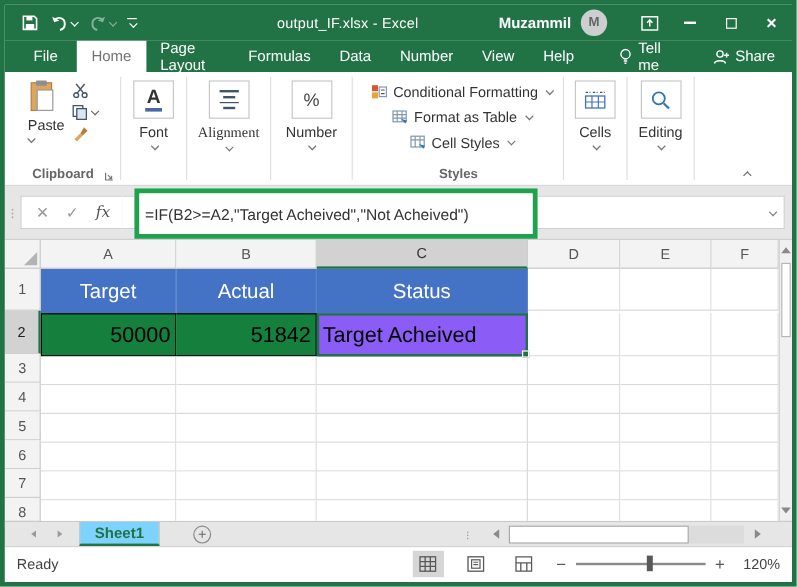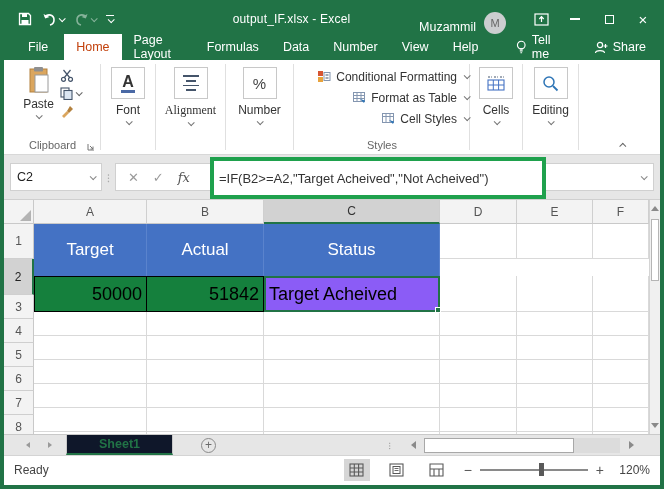--- a/index.html
+++ b/index.html
@@ -10,62 +10,62 @@
   
   .titlebar{ height:30px; background:#217346; display:flex; align-items:center; color:#fff; flex:0 0 auto; }
   .qat{ display:flex; align-items:center; gap:10px; padding-left:14px; width:160px; }
   .qat .ic{ display:flex; align-items:center; gap:2px; cursor:default; }
   .dim{ opacity:.45; }
   .chev{ display:inline-block; width:5px; height:5px; border-right:1.2px solid currentColor; border-bottom:1.2px solid currentColor; transform:rotate(45deg) translateY(-1px); }
   .chev.up{ transform:rotate(-135deg) translateY(-1px); }
   .qat-more{ display:flex; flex-direction:column; align-items:center; }
   .qat-more .bar{ width:8px; height:1.5px; background:#fff; margin-bottom:2px; }
   .tb-title{ flex:1; text-align:center; font-size:12px; letter-spacing:.2px; }
-  .tb-right{ display:flex; align-items:flex-end; gap:0; }
+  .tb-right{ display:flex; align-items:center; gap:0;font-weight:bold; }
   .tb-user{ font-size:12.5px; margin-right:8px; }
   .avatar{ width:22px; height:22px; border-radius:50%; background:#ccced0; color:#666; font-size:11px;
            display:flex; align-items:center; justify-content:center; margin-right:18px; }
   .winbtn{ width:34px; height:30px; display:flex; align-items:center; justify-content:center; }
   .min-glyph{ width:10px; height:1.5px; background:#fff; }
   .max-glyph{ width:9px; height:9px; border:1.3px solid #fff; }
   .close-glyph{ font-size:15px; line-height:1; }
 
   
   .tabsrow{ height:26px; background:#217346; display:flex; align-items:stretch; color:#fff; font-size:12.5px; flex:0 0 auto; }
   .rtabs{ display:flex; align-items:stretch; }
   .rtab{ display:flex; align-items:center; padding:0 12px; cursor:default; }
   .rtab.file{ padding:0 16px; margin-left:8px; }
-  .rtab.active{ background:#fff; color:#c2410c; }
+  .rtab.active{ background:#fff; color:#737373; }
   .tellme{ display:flex; align-items:center; gap:5px; padding:0 10px; margin-left:16px; }
   .share{ display:flex; align-items:center; gap:5px; padding:0 14px; margin-left:auto; }
 
   
   .ribbon{ height:95px; background:#fff; border-bottom:1px solid #d8d8d8; display:flex; position:relative; flex:0 0 auto; font-size:12px; color:#333; }
   .rgroup{ position:relative; display:flex; flex-direction:column; align-items:center; }
   .rdivider{ width:1px; background:#e0e0e0; margin:4px 0; }
-  .grouplabel{ position:absolute; bottom:3px; left:1px; right:0; text-align:center; font-size:11px; color:#666; }
+  .grouplabel{ position:absolute; bottom:3px; left:1px; right:0; text-align:center; font-size:11px; color:#666;font-weight:bold; }
   
   .g-clip{ width:96px; }
   .clipwrap{ display:flex; padding-top:6px; gap:6px; }
-  .pastecol{ display:flex; flex-direction:column; align-items:center; }
+  .pastecol{ display:flex; flex-direction:column; align-items:flex-start; }
   .pastecol .lbl{ margin-top:3px; }
   .minicol{ display:flex; flex-direction:column; gap:5px; padding-top:3px; }
   .miniic{ display:flex; align-items:center; gap:3px; color:#666; }
   .launcher{ position:absolute; bottom:3px; right:5px; }
   
   .boxgroup{ justify-content:flex-start; padding-top:7px; }
   .iconbox{ width:34px; height:32px; border:1px solid #c8c8c8; background:#fff; display:flex; align-items:center; justify-content:center; }
   .boxgroup .lbl{ margin-top:4px; }
   .boxgroup .dd{ margin-top:3px; color:#777; }
   .fontA{ font-size:16px; font-weight:bold; color:#333; border-bottom:3px solid #4a69a5; line-height:1.1; padding:0 1px; }
   .alignlines{ display:flex; flex-direction:column; gap:3px; align-items:center; }
   .alignlines i{ display:block; height:1.6px; background:#44546a; }
   .pct{ font-size:15px; color:#444; }
   
-  .g-styles{ width:175px; align-items:flex-end; padding:6px 0 0 6px; }
+  .g-styles{ width:175px; align-items:center; padding:6px 0 0 6px; }
   .stylerow{ display:flex; align-items:center; gap:5px; height:21px; }
   .stylerow .dd{ color:#777; margin-left:2px; }
   
   .collapse{ position:absolute; right:34px; bottom:6px; color:#666; }
 
   
   .formularow{ height:45px; background:#e6e6e6; border-bottom:1px solid #cfcfcf; display:flex; align-items:center; position:relative; flex:0 0 auto; }
   .namebox{ width:92px; height:28px; background:#fff; border:1px solid #d0d0d0; margin-left:6px;
             display:flex; align-items:center; font-size:12.5px; color:#222; padding:0 6px; }
   .namebox .dd{ margin-left:auto; color:#888; }
@@ -92,21 +92,21 @@
   .colh.sel{ background:#d2d2d2; border-bottom:2px solid #217346; color:#333; }
   .c0{ width:113px; } .c1{ width:117px; } .c2w{ width:176px; } .c3{ width:77px; } .c4{ width:76px; } .c5{ width:56px; }
   .bodyrow{ display:flex; }
   .rhcol{ width:30px; flex:0 0 auto; }
   .rowh{ width:30px; height:24px; background:#f3f3f3; border-right:1px solid #c9c9c9; border-bottom:1px solid #cfcfcf;
          display:flex; align-items:center; justify-content:center; font-size:12px; color:#555; }
   .rowh.rh1{ height:35px; } .rowh.rh2{ height:36px; }
   .rowh.sel{ background:#d2d2d2; border-right:2px solid #217346; color:#222; }
   .cellscol{ flex:1; position:relative; overflow:hidden; }
   .grow{ display:flex; }
-  .hcell{ height:52px; background:#4472c4; color:#fff; display:flex; align-items:center; justify-content:center;
+  .hcell{ height:37px; background:#4472c4; color:#fff; display:flex; align-items:center; justify-content:center;
           font-size:17px; border-right:1px solid #5a83cd; }
   .ecell1{ height:35px; border-right:1px solid #d9d9d9; border-bottom:1px solid #d9d9d9; background:#fff; }
   .dcell{ height:36px; background:#15803d; display:flex; align-items:center; justify-content:flex-end;
           font-size:18px; color:#000; padding-right:4px; border:1px solid #000; }
   .dcell.b2{ border-left:none; }
   .selcell{ height:36px; background:#8b5cf6; border:2px solid #217346; position:relative;
             display:flex; align-items:center; font-size:18px; color:#000; padding-left:3px; }
   .selcell .handle{ position:absolute; right:-3px; bottom:-3px; width:6px; height:6px; background:#217346; border:1px solid #fff; }
   .ecell2{ height:36px; border-right:1px solid #d9d9d9; border-bottom:1px solid #d9d9d9; background:#fff; }
   .erow{ display:flex; height:24px; }
@@ -120,21 +120,21 @@
   .tri.up{ border-width:0 4px 5px 4px; border-color:transparent transparent #8a8a8a transparent; }
   .tri.down{ border-width:5px 4px 0 4px; border-color:#8a8a8a transparent transparent transparent; }
   .tri.left{ border-width:4px 5px 4px 0; border-color:transparent #8a8a8a transparent transparent; }
   .tri.right{ border-width:4px 0 4px 5px; border-color:transparent transparent transparent #8a8a8a; }
   .tri.small-l{ border-width:3px 4px 3px 0; border-color:transparent #9a9a9a transparent transparent; }
   .tri.small-r{ border-width:3px 0 3px 4px; border-color:transparent transparent transparent #9a9a9a; }
 
   
   .sheetbar{ height:21px; background:#e6e6e6; border-top:1px solid #c9c9c9; display:flex; align-items:stretch; flex:0 0 auto; font-size:12.5px; }
   .navarrows{ display:flex; align-items:center; gap:18px; padding:0 14px 0 22px; }
-  .sheettab{ background:#0f172a; color:#217346; font-weight:bold; padding:0 32px; display:flex; align-items:center;
+  .sheettab{ background:#7dd3fc; color:#217346; font-weight:bold; padding:0 12px; display:flex; align-items:center;
              border-bottom:2px solid #217346; border-right:1px solid #c9c9c9; border-left:1px solid #c9c9c9; }
   .addsheet{ width:15px; height:15px; border:1px solid #8a8a8a; border-radius:50%; color:#6a6a6a; font-size:12px; line-height:12px;
              display:flex; align-items:center; justify-content:center; align-self:center; margin-left:28px; }
   .hscrollwrap{ margin-left:auto; display:flex; align-items:center; gap:4px; padding-right:22px; }
   .splitdots{ color:#999; font-size:9px; letter-spacing:1px; margin-right:10px; }
   .hbtn{ width:14px; height:15px; display:flex; align-items:center; justify-content:center; }
   .htrack{ width:196px; height:15px; background:#dcdcdc; position:relative; }
   .hthumb{ position:absolute; left:0; top:0; width:150px; height:15px; background:#fff; border:1px solid #a8a8a8; }
 
   
@@ -364,24 +364,20 @@
       </span>
       <span class="lbl">Editing</span>
       <span class="chev dd"></span>
     </div>
     <div class="rdivider"></div>
 
     <span class="chev up collapse"></span>
   </div>
 
   <div class="formularow">
-    <div class="namebox">
-      <span>C2</span>
-      <span class="chev dd"></span>
-    </div>
     <span class="vdots">⁝</span>
     <div class="fbuttons">
       <span class="fbtn">✕</span>
       <span class="fbtn">✓</span>
       <span class="fx">fx</span>
     </div>
     <div class="fbar">
       <div class="fhighlight">
         <span class="ftext">=IF(B2&gt;=A2,"Target Acheived","Not Acheived")</span>
       </div>

